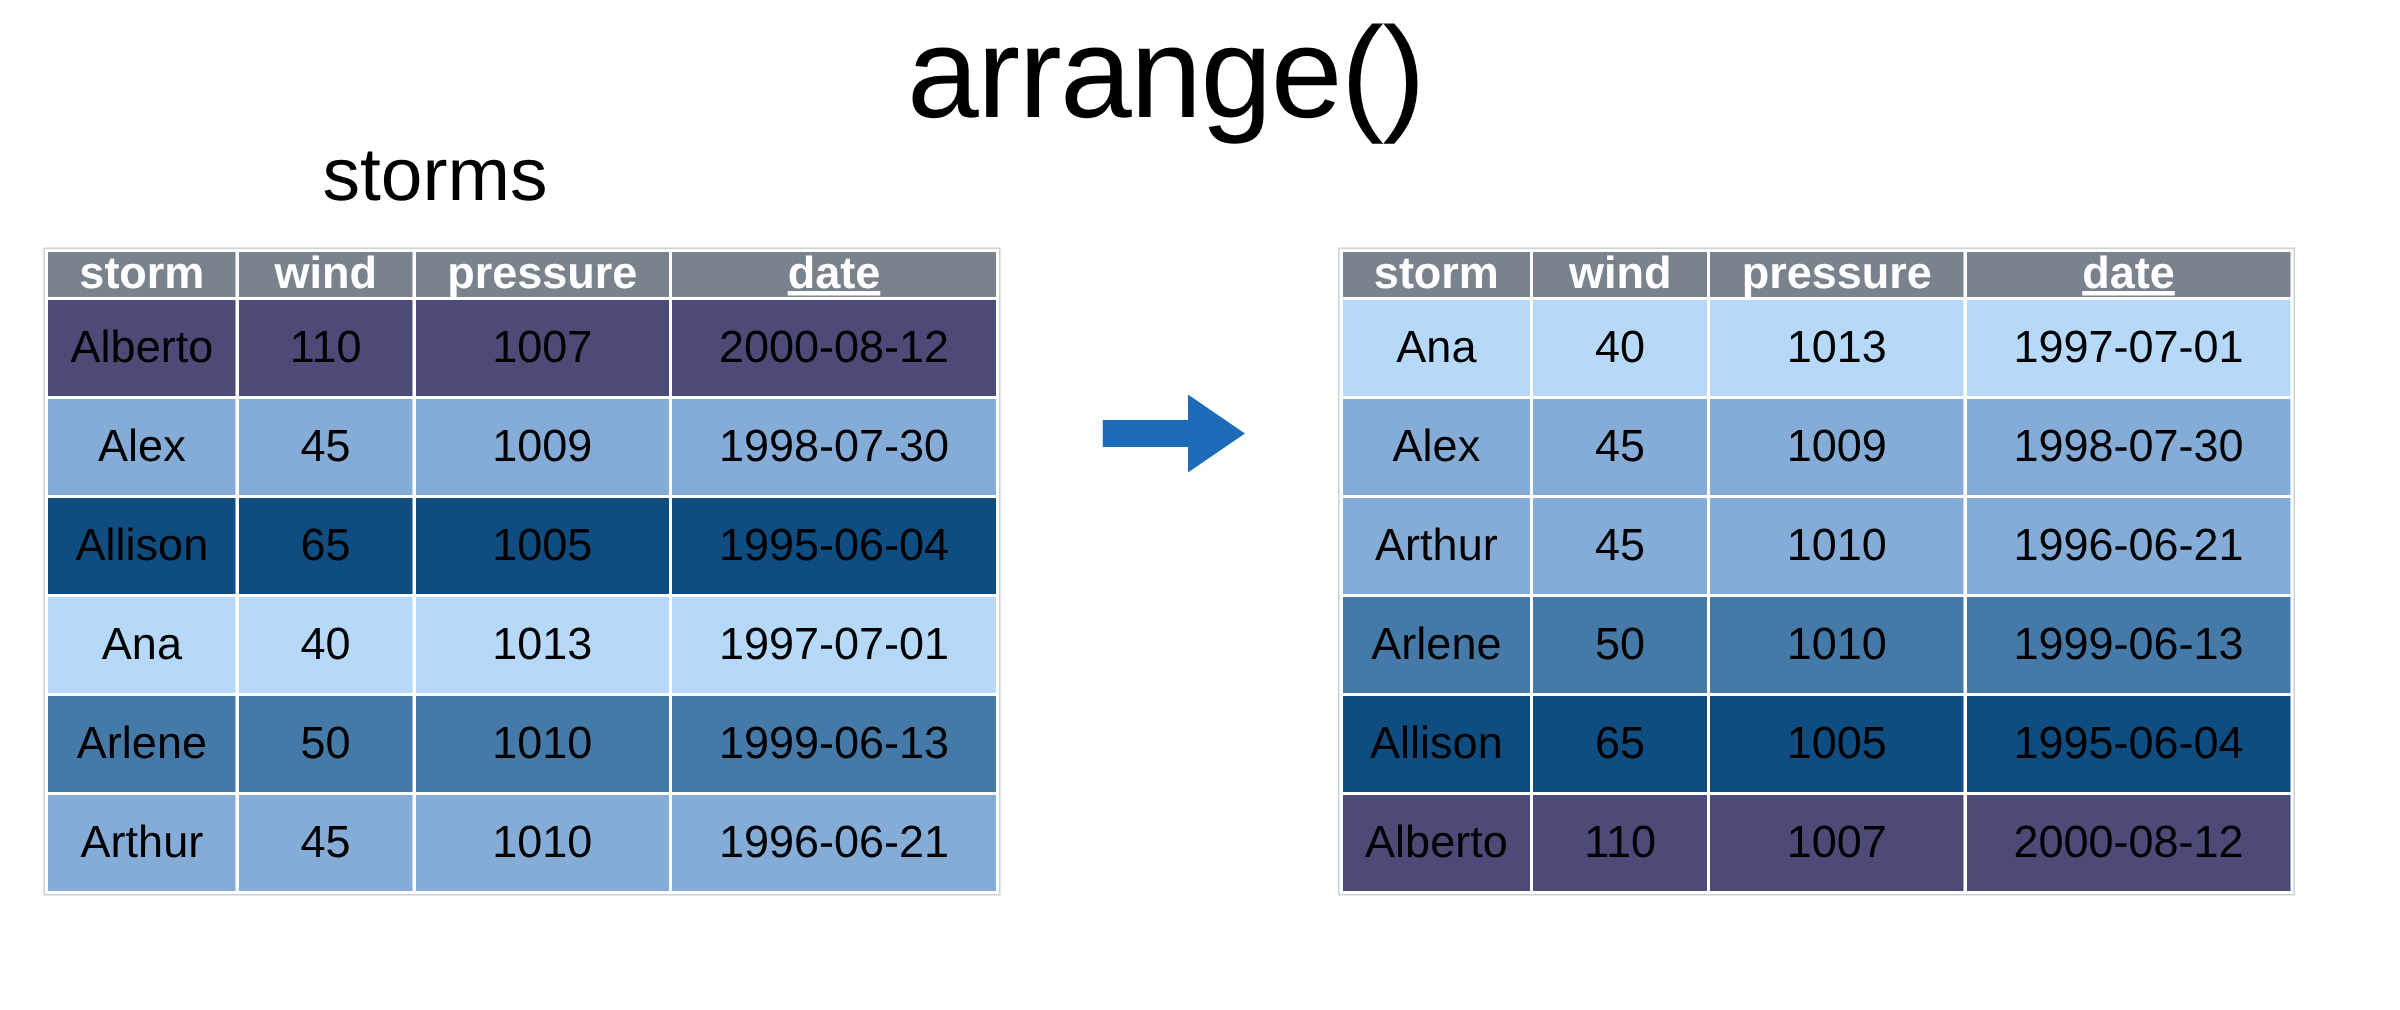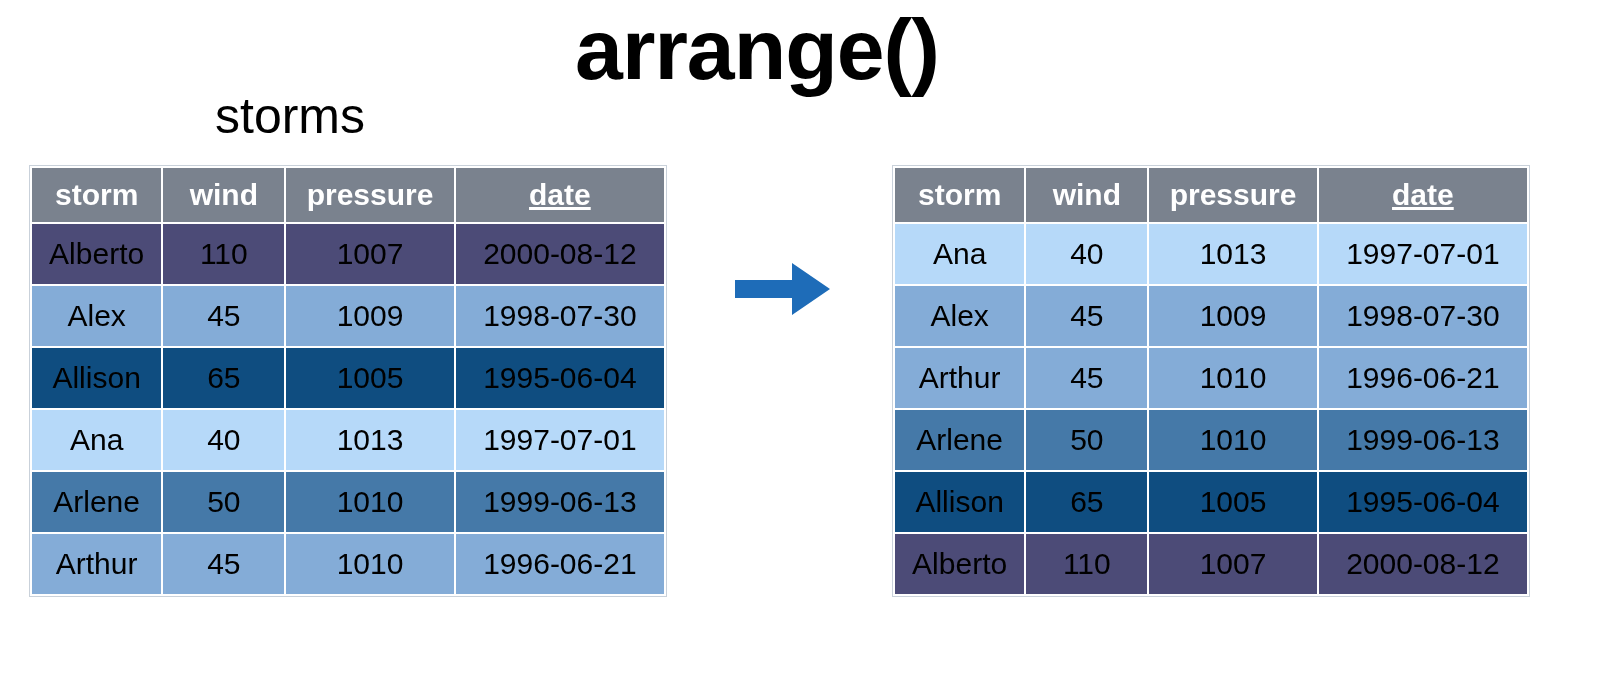--- a/index.html
+++ b/index.html
@@ -11,27 +11,27 @@
     width: 1600px;
     height: 673px;
     position: relative;
     overflow: hidden;
     font-family: "Liberation Sans", sans-serif;
     color: #000;
   }
   .page-title {
     position: absolute;
     top: 0px;
-    left: 357px;
+    left: 377px;
     width: 800px;
     height: 100px;
     line-height: 98px;
     text-align: center;
     font-size: 86px;
-    font-weight: 700;
+    font-weight: 400;
     letter-spacing: -1px;
     white-space: nowrap;
   }
   .storms-label {
     position: absolute;
     top: 88px;
     left: 215px;
     font-size: 50px;
     font-weight: 400;
     line-height: 56px;
@@ -44,21 +44,21 @@
     height: 430px;
     border-collapse: collapse;
     table-layout: fixed;
     background: #ffffff;
     outline: 1px solid #c9d1da;
   }
   table.data-table.left  { left: 30px; }
   table.data-table.right { left: 893px; }
   .data-table th, .data-table td {
     border: 2px solid #ffffff;
-    padding: 12px;
+    padding: 0;
     margin: 16px;
     text-align: center;
     vertical-align: middle;
     font-size: 30px;
     line-height: 1;
     overflow: hidden;
     white-space: nowrap;
   }
   .data-table thead th {
     font-weight: 700;

